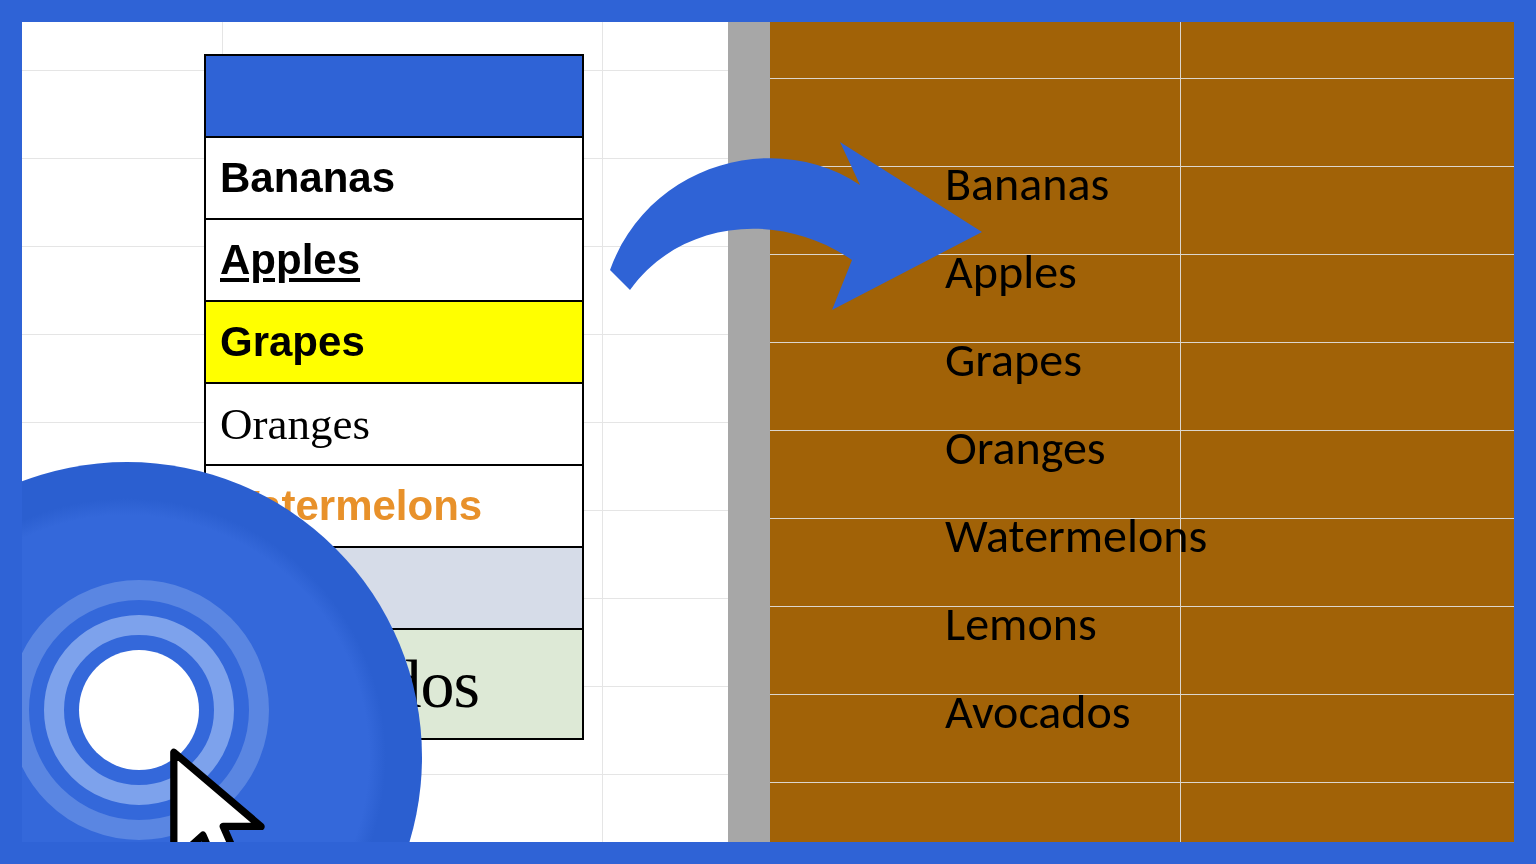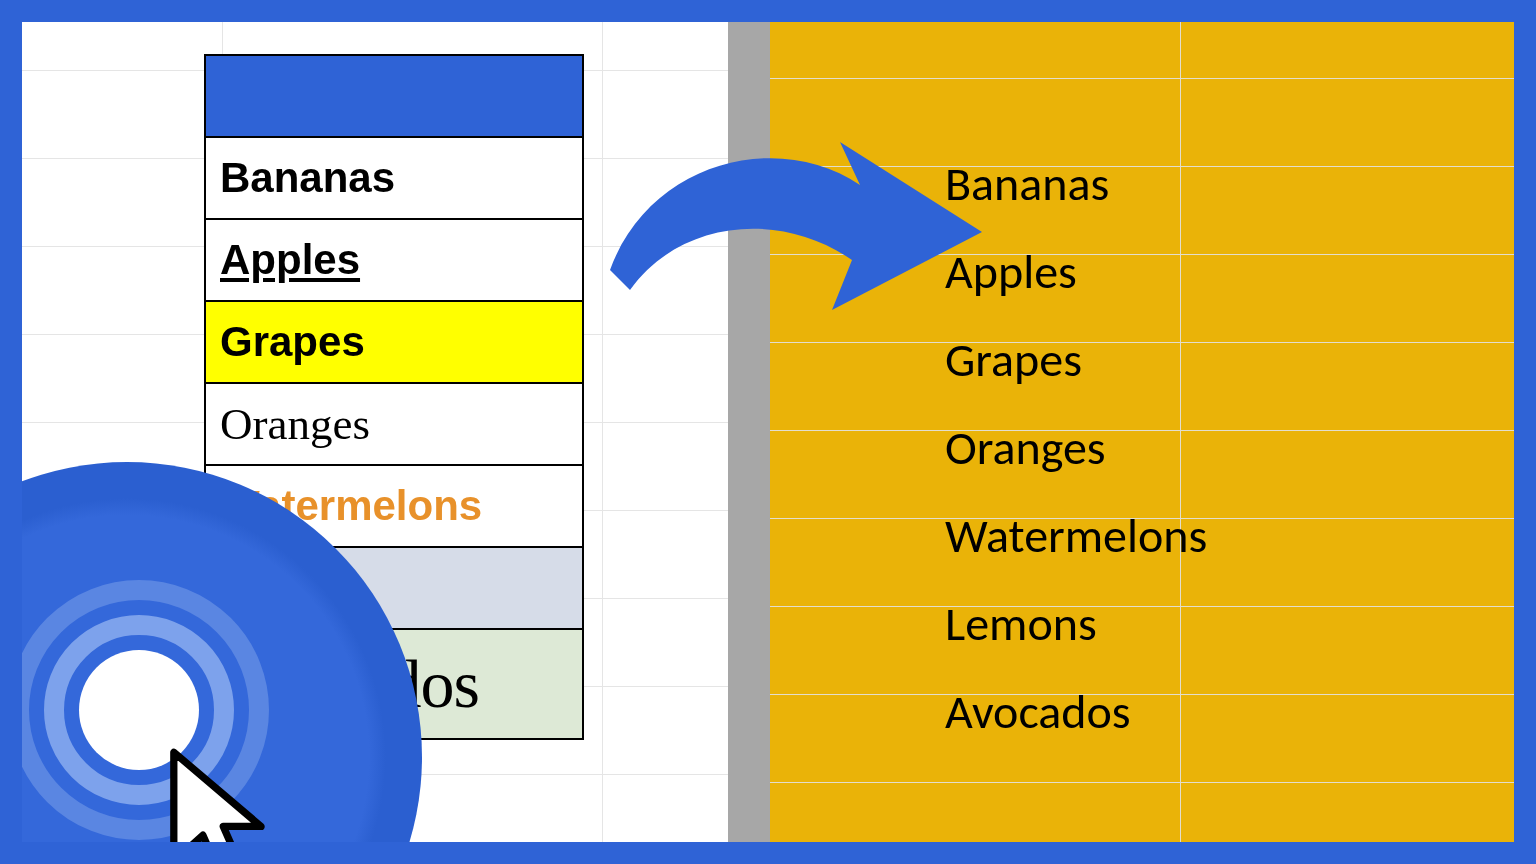--- a/index.html
+++ b/index.html
@@ -9,21 +9,21 @@
     position: relative;
     width: 1536px;
     height: 864px;
     background: #2f63d6;
     padding: 22px;
   }
   .inner {
     position: relative;
     width: 100%;
     height: 100%;
-    background: #eab308;
+    background: #a16207;
     overflow: hidden;
   }
   
   
   .grid-bg-left::before {
     content: "";
     position: absolute;
     inset: 0;
     background-image:
       linear-gradient(#e3e3e3 1px, transparent 1px),

